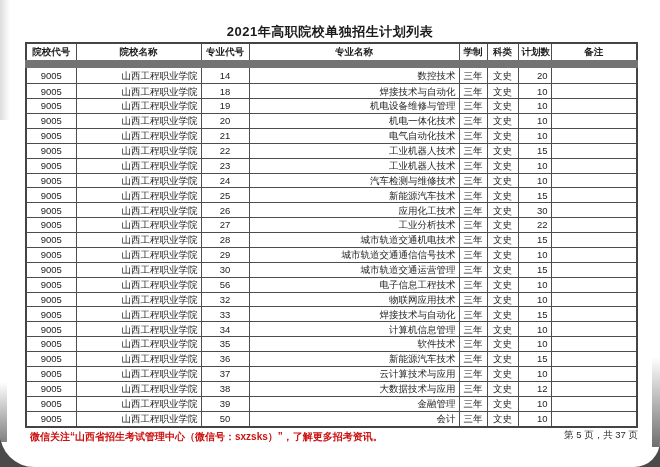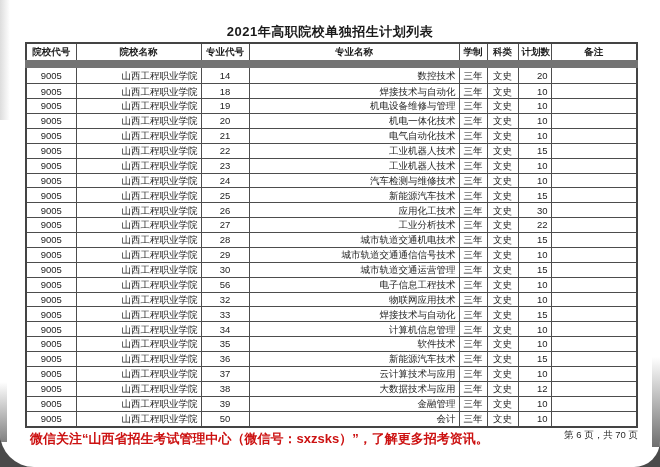--- a/index.html
+++ b/index.html
@@ -55,21 +55,21 @@
   .plan-table{border:2px solid #444;}
   .plan-table thead th{
     height:16px;font-size:9.5px;font-weight:bold;text-align:center;
     border-bottom:8px solid #737373;
   }
   .col-college-code,.col-major-code,.col-duration,.col-subject-type{text-align:center;}
   .col-college-name,.col-major-name{text-align:right;}
   .col-plan-count{text-align:right;padding-right:4px;}
   .footer-notice{
     position:absolute;left:30px;top:430px;
-    font-size:13px;font-weight:bold;color:#cc1111;
+    font-size:10px;font-weight:bold;color:#cc1111;
   }
   .footer-page{
     position:absolute;right:22px;top:429px;
     font-size:9.5px;color:#2a2a2a;
   }
 </style>
 </head>
 <body>
 
 <div class="page">
@@ -342,15 +342,15 @@
           <td class="col-duration">三年</td>
           <td class="col-subject-type">文史</td>
           <td class="col-plan-count">10</td>
           <td class="col-remark"></td>
         </tr>
       </tbody>
   </table>
 
   <div class="footer-notice">微信关注“山西省招生考试管理中心（微信号：sxzsks）”，了解更多招考资讯。</div>
 
-  <div class="footer-page">第 6 页，共 70 页</div>
+  <div class="footer-page">第 5 页，共 37 页</div>
 
 </div>
 
 </body></html>

